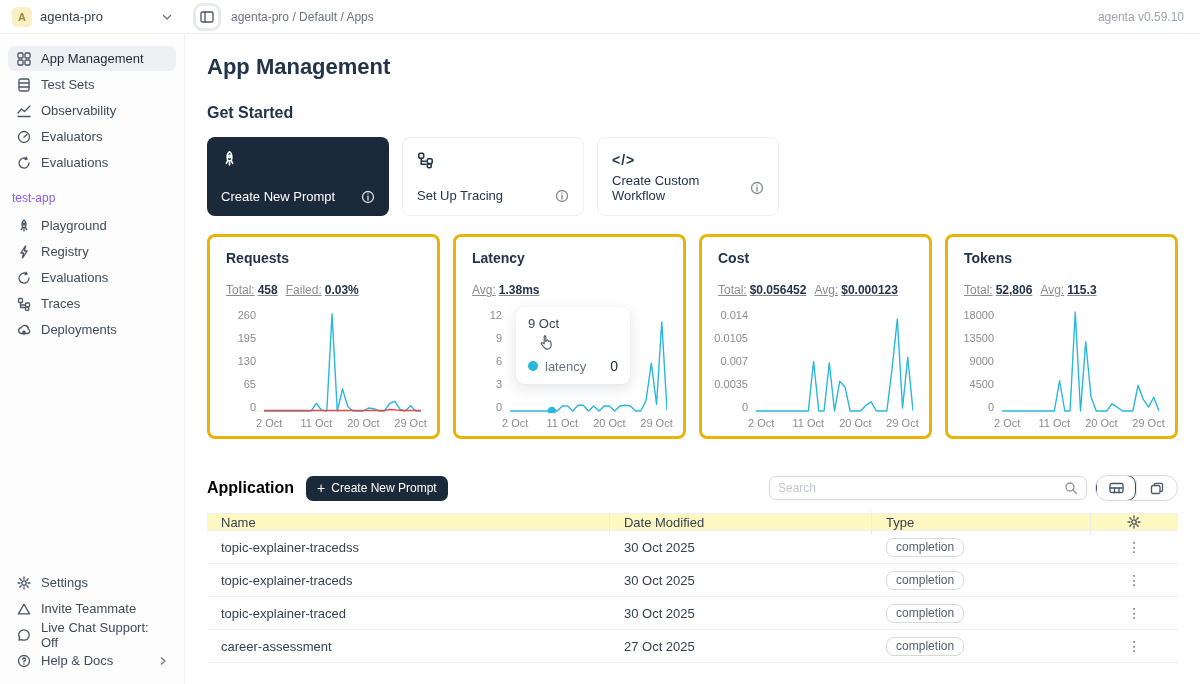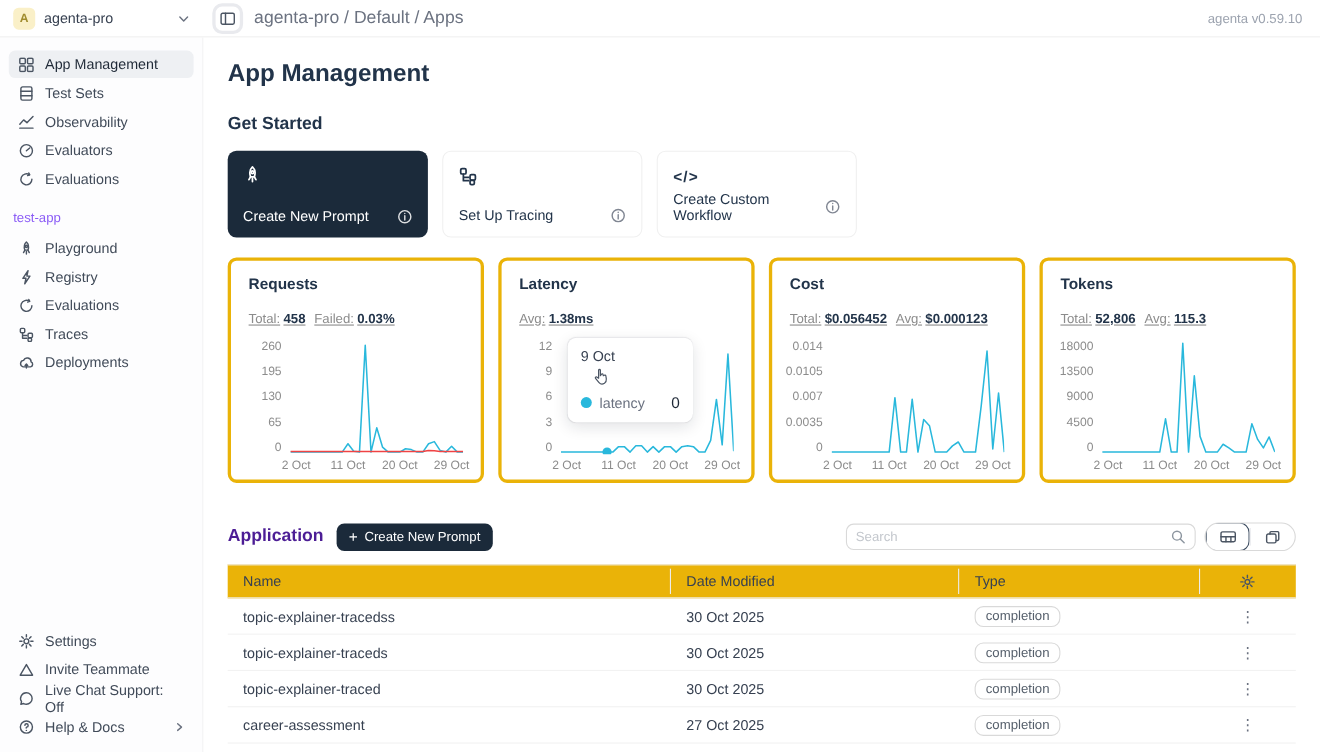--- a/index.html
+++ b/index.html
@@ -10,21 +10,21 @@
   .topbar { position:absolute; top:0; left:0; right:0; height:34px; background:#fff;
     border-bottom:1px solid #f0f0f0; display:flex; align-items:center; z-index:20; }
   .ws-select { width:185px; height:100%; display:flex; align-items:center; gap:8px;
     padding:0 12px; cursor:pointer; }
   .avatar { width:20px; height:20px; border-radius:5px; background:#faf0c8; color:#a08c2e;
     font-size:11px; font-weight:600; display:flex; align-items:center; justify-content:center; }
   .ws-name { font-size:13px; color:#374151; flex:1; }
   .panel-btn { width:28px; height:28px; margin-left:8px; border-radius:9px;
     border:3px solid #e9eaee; background:#fff; display:flex; align-items:center;
     justify-content:center; cursor:pointer; color:#4b5563; }
-  .crumb { font-size:16px; color:#6b7280; margin-left:10px; }
+  .crumb { font-size:12px; color:#6b7280; margin-left:10px; }
   .version { margin-left:auto; margin-right:16px; font-size:12px; color:#9ca3af; }
 
   
   .sidebar { position:absolute; top:34px; left:0; bottom:0; width:185px; background:#fdfdfe;
     border-right:1px solid #f0f0f0; padding:12px 8px 10px 8px; display:flex; flex-direction:column; }
   .side-item { display:flex; align-items:center; gap:9px; height:25px; padding:0 8px;
     border-radius:6px; font-size:13px; color:#414b59; cursor:pointer; margin-bottom:1px; }
   .side-item .ic { width:16px; height:16px; display:flex; align-items:center;
     justify-content:center; color:#4b5563; flex:none; }
   .side-item.active { background:#eef0f3; color:#1f2937; font-weight:500; }
@@ -73,41 +73,41 @@
     padding:9px 12px 10px 12px; z-index:6; }
   .tt-title { font-size:13px; color:#374151; font-weight:500; }
   .tt-row { display:flex; align-items:center; gap:7px; margin-top:27px; }
   .tt-dot { width:10px; height:10px; border-radius:50%; background:var(--accent); flex:none; }
   .tt-name { font-size:13px; color:#6b7280; }
   .tt-val { margin-left:auto; font-size:14px; color:#1f2937; font-weight:500; }
   .cursor-ic { position:absolute; left:22px; top:27px; }
 
   
   .app-row { display:flex; align-items:center; margin-top:36px; }
-  .app-title { font-size:16px; font-weight:600; color:#4c1d95; }
+  .app-title { font-size:16px; font-weight:600; color:#000000; }
   .btn-dark { margin-left:12px; height:25px; background:var(--dark); color:#fff; border:none;
     border-radius:7px; font-size:12px; padding:0 11px; display:flex; align-items:center;
     gap:6px; cursor:pointer; font-family:inherit; }
   .btn-dark .plus { font-size:14px; line-height:1; }
   .search-box { margin-left:auto; width:318px; height:24px; border:1px solid #d9d9d9;
     border-radius:7px; display:flex; align-items:center; padding:0 8px; background:#fff; }
   .search-box input { border:none; outline:none; flex:1; font-size:12px; color:#374151;
     font-family:inherit; background:transparent; }
   .search-box input::placeholder { color:#c3c7cd; }
   .seg { margin-left:8px; height:26px; border:1px solid #d9d9d9; border-radius:14px;
     display:flex; align-items:center; overflow:hidden; background:#fff; }
   .seg-btn { width:40px; height:26px; display:flex; align-items:center; justify-content:center;
     color:#4b5563; cursor:pointer; }
   .seg-btn.sel { border:1.5px solid #3c4c60; border-radius:9px; height:26px; }
   .seg-div { width:1px; height:16px; background:#e5e7eb; }
 
   
   .table { margin-top:12px; font-size:13px; }
-  .t-head { display:flex; background:#eab308; border-top:1px solid #f0f0f0;
-    border-bottom:1px solid #f0f0f0; height:31px; align-items:center; color:#374151; }
+  .t-head { display:flex; background:#fef9c3; border-top:1px solid #f0f0f0;
+    border-bottom:1px solid #f0f0f0; height:18px; align-items:center; color:#374151; }
   .t-row { display:flex; height:33px; align-items:center; border-bottom:1px solid #f2f2f2;
     color:#374151; cursor:pointer; }
   .col-name { flex:0 0 41.5%; padding:0 14px; position:relative; }
   .col-date { flex:0 0 27%; padding:0 14px; position:relative; }
   .col-type { flex:0 0 22.5%; padding:0 14px; position:relative; }
   .col-act { flex:1; display:flex; justify-content:center; }
   .t-head .col-name::after, .t-head .col-date::after, .t-head .col-type::after {
     content:""; position:absolute; right:0; top:-4px; bottom:-4px; width:1px; background:#ececec; }
   .badge { display:inline-block; border:1px solid #d9d9d9; border-radius:8px; background:#fff;
     font-size:12px; color:#555f6b; padding:1.5px 9px; }

